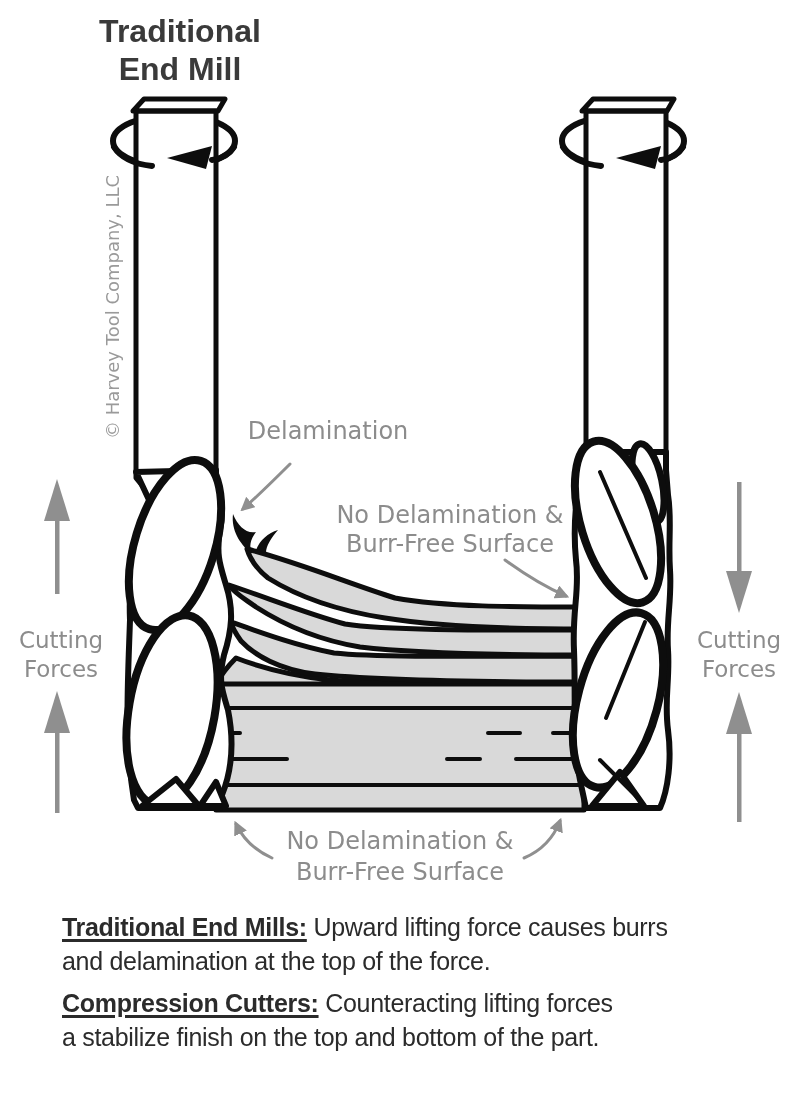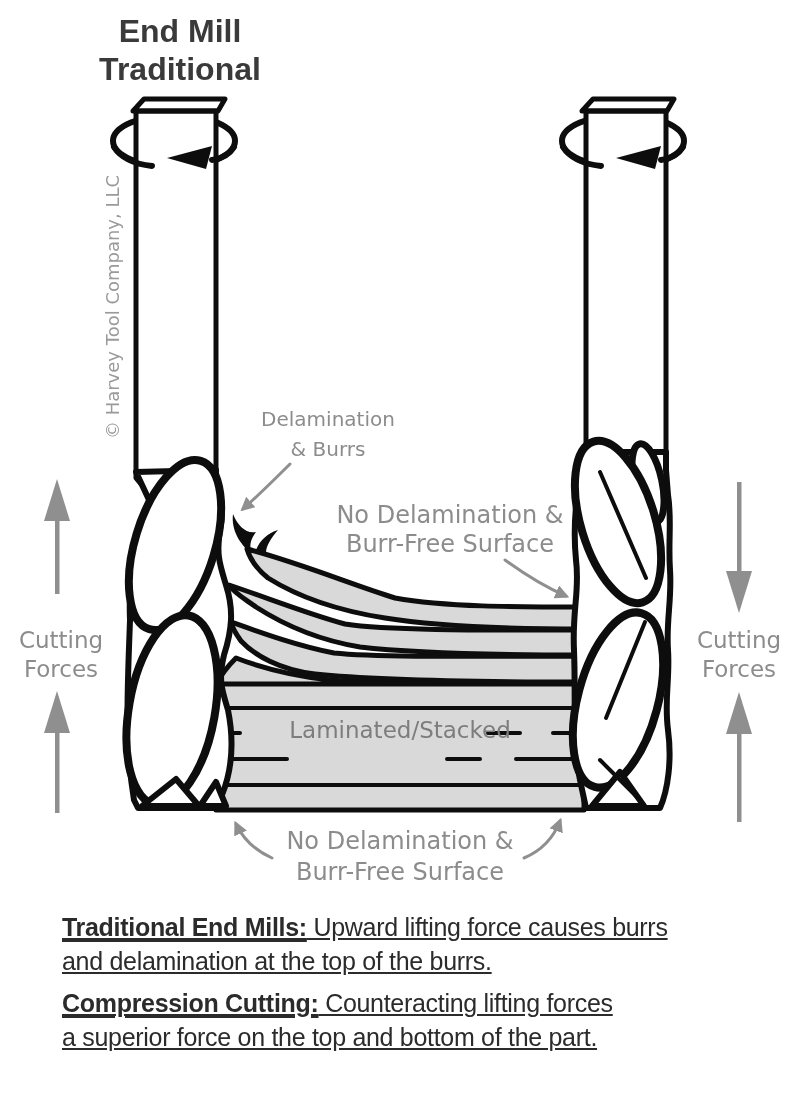--- a/index.html
+++ b/index.html
@@ -4,33 +4,33 @@
 <style>
   html,body{margin:0;padding:0;background:#fff;}
   .stage{position:relative;width:799px;height:1104px;background:#ffffff;overflow:hidden;
          font-family:"Liberation Sans",sans-serif;}
   .stage svg{position:absolute;left:0;top:0;}
   .abs{position:absolute;}
   .title{font-weight:bold;color:#3a3a3a;font-size:32px;line-height:38px;text-align:center;
          font-family:"Liberation Sans",sans-serif;}
   .lbl{position:absolute;text-align:center;color:#8c8c8c;
        font-family:"DejaVu Sans",sans-serif;}
-  .lbl-delam{left:228px;top:404px;width:200px;font-size:20px;line-height:30px;}
+  .lbl-delam{left:228px;top:416px;width:200px;font-size:24px;line-height:30px;}
   .lbl-nodelam-top{left:316px;top:501px;width:268px;font-size:24px;line-height:29px;}
   .lbl-nodelam-bot{left:266px;top:826px;width:268px;font-size:24px;line-height:31px;}
   .lbl-composite{left:288px;top:716px;width:224px;font-size:23px;line-height:29px;color:#7d7d7d;}
   .lbl-forces-left{left:0px;top:626px;width:122px;font-size:23px;line-height:29px;}
   .lbl-forces-right{left:678px;top:626px;width:122px;font-size:23px;line-height:29px;}
   .copyright{position:absolute;left:112px;top:307px;transform:translate(-50%,-50%) rotate(-90deg);
              white-space:nowrap;color:#9a9a9a;font-size:18px;font-family:"DejaVu Sans",sans-serif;}
   .footer{position:absolute;left:62px;top:910px;width:724px;color:#2b2b2b;
           font-size:25px;line-height:34px;letter-spacing:-0.3px;
           font-family:"Liberation Sans",sans-serif;}
   .footer .para{margin:0 0 8px 0;}
-  .footer .line{white-space:nowrap;text-decoration:underline;}
+  .footer .line{white-space:nowrap;}
   .lead{font-weight:bold;text-decoration:underline;text-decoration-thickness:2.5px;
         text-underline-offset:3px;}
 </style>
 </head>
 <body>
 
 <div class="stage">
 
   <svg width="799" height="1104" viewBox="0 0 799 1104">
     <defs>
@@ -144,62 +144,60 @@
         <polygon points="739,613 726,571 752,571"></polygon>
       </g>
       <g>
         <rect x="737" y="733" width="4.5" height="89"></rect>
         <polygon points="739,692 726,734 752,734"></polygon>
       </g>
     </g>
   </svg>
 
   <div class="abs title" style="left:40px;top:12px;width:280px;">
+    <div>Traditional</div>
     <div>End Mill</div>
-    <div>Traditional</div>
   </div>
 
   <div class="abs title" style="left:480px;top:12px;width:280px;">
   </div>
 
   <div class="copyright">© Harvey Tool Company, LLC</div>
 
   <div class="lbl lbl-delam">
     <div>Delamination</div>
-    <div>&amp; Burrs</div>
   </div>
 
   <div class="lbl lbl-nodelam-top">
     <div>No Delamination &amp;</div>
     <div>Burr-Free Surface</div>
   </div>
 
   <div class="lbl lbl-composite">
-    <div>Laminated/Stacked</div>
   </div>
 
   <div class="lbl lbl-nodelam-bot">
     <div>No Delamination &amp;</div>
     <div>Burr-Free Surface</div>
   </div>
 
   <div class="lbl lbl-forces-left">
     <div>Cutting</div>
     <div>Forces</div>
   </div>
 
   <div class="lbl lbl-forces-right">
     <div>Cutting</div>
     <div>Forces</div>
   </div>
 
   <div class="footer">
     <div class="para">
       <div class="line"><span class="lead">Traditional End Mills:</span><span> Upward lifting force causes burrs</span></div>
-      <div class="line">and delamination at the top of the burrs.</div>
+      <div class="line">and delamination at the top of the force.</div>
     </div>
     <div class="para">
-      <div class="line"><span class="lead">Compression Cutting:</span><span> Counteracting lifting forces</span></div>
-      <div class="line">a superior force on the top and bottom of the part.</div>
+      <div class="line"><span class="lead">Compression Cutters:</span><span> Counteracting lifting forces</span></div>
+      <div class="line">a stabilize finish on the top and bottom of the part.</div>
     </div>
   </div>
 
 </div>
 
 </body></html>

